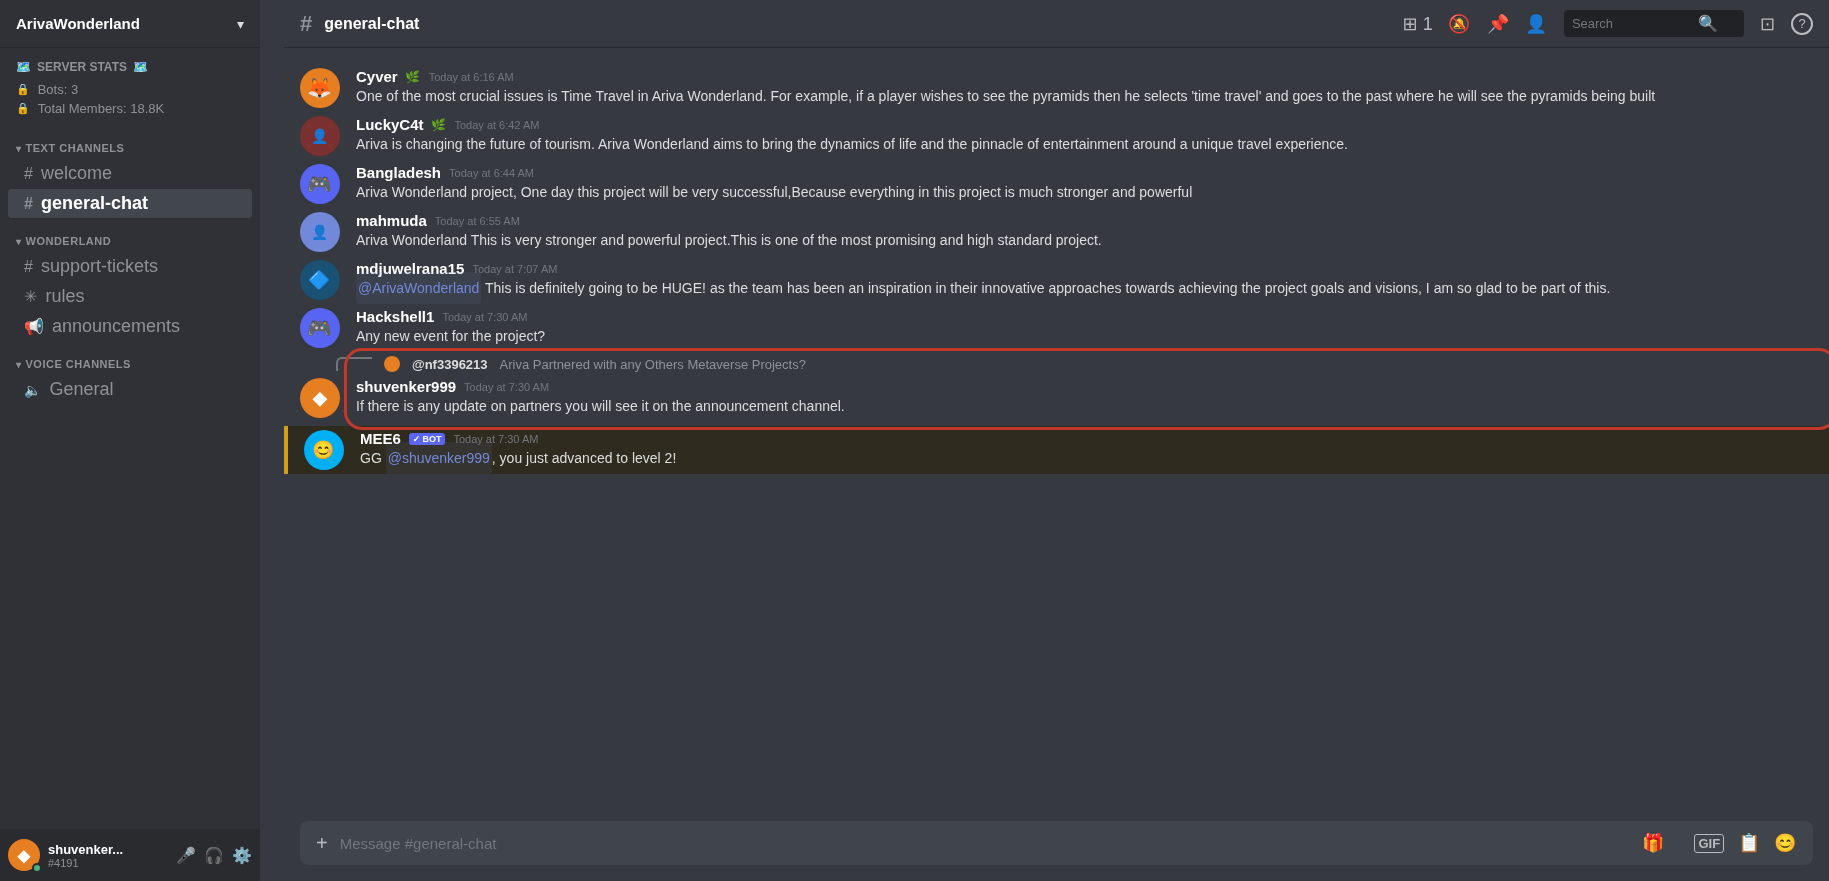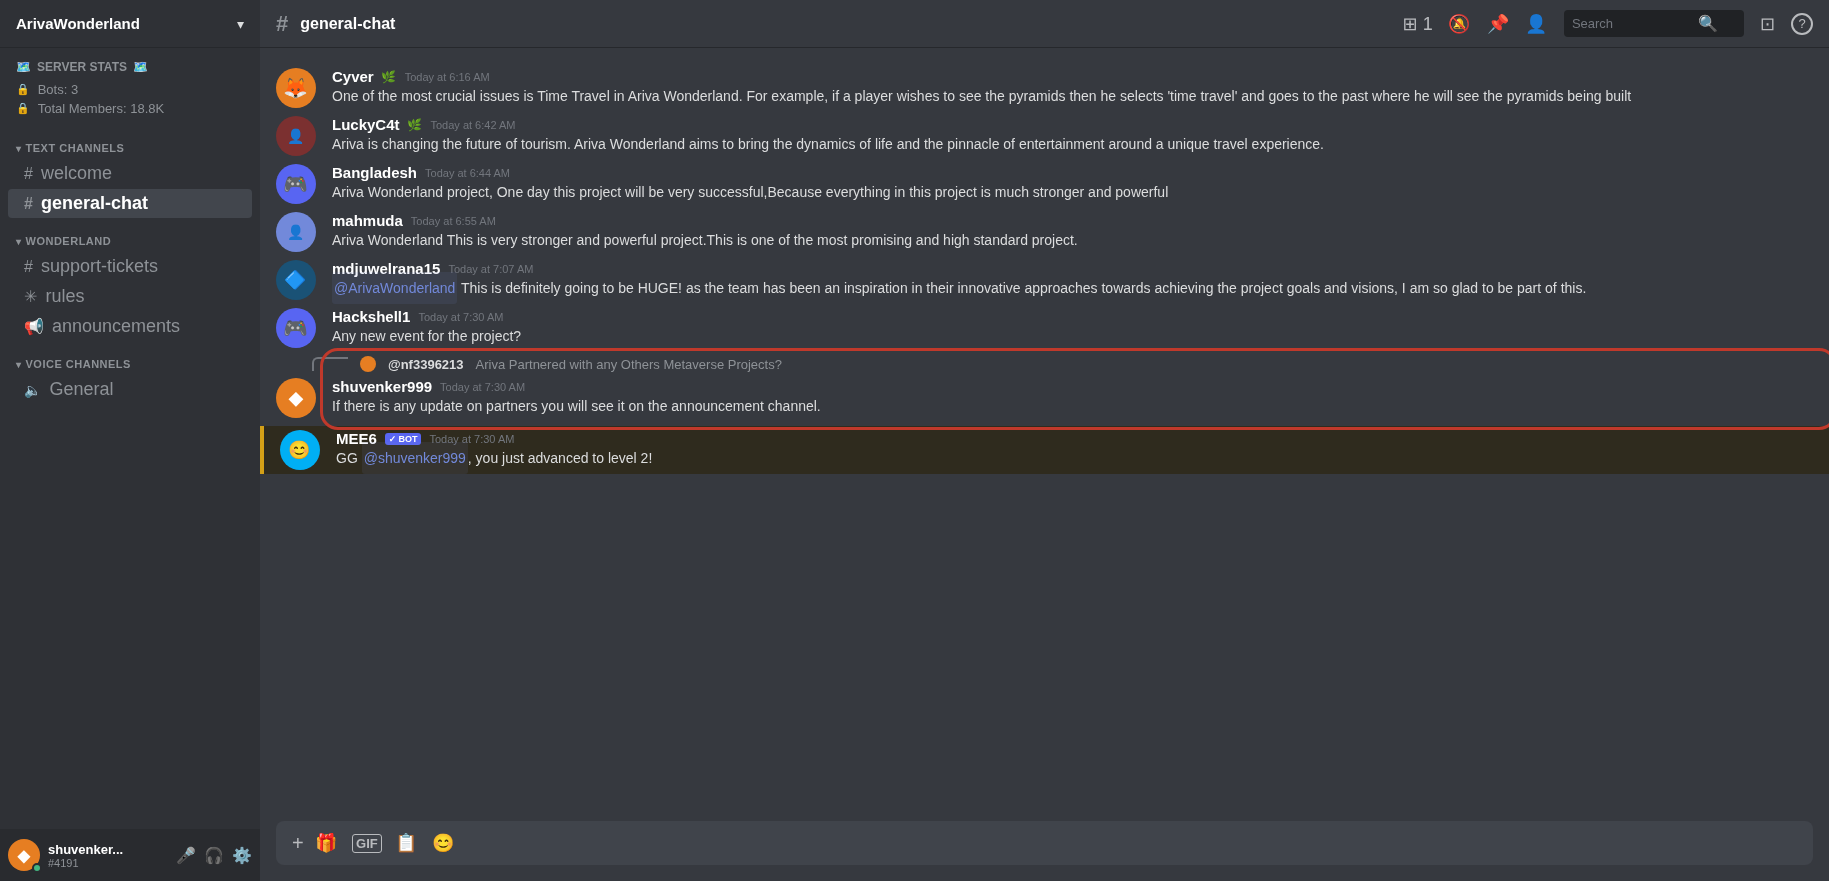--- a/index.html
+++ b/index.html
@@ -1,20 +1,20 @@
 <!DOCTYPE html>
 <html><head>
   <meta charset="utf-8">
   <style>
     * { margin: 0; padding: 0; box-sizing: border-box; }
     body { font-family: 'Segoe UI', Arial, sans-serif; background: #36393f; color: #dcddde; width: 1829px; height: 881px; overflow: hidden; display: flex; flex-direction: column; }
 
     
     .app { display: flex; flex-direction: column; height: 881px; width: 1829px; }
-    .main-row { display: flex; flex: 1; overflow: hidden; }
+    .main-row { display: flex; flex: 1; overflow: hidden; gap: 24px; }
 
     
     .sidebar { width: 260px; background: #2f3136; display: flex; flex-direction: column; flex-shrink: 0; }
     .server-header { height: 48px; background: #2f3136; border-bottom: 1px solid #26282c; display: flex; align-items: center; padding: 0 16px; cursor: pointer; }
     .server-name { font-weight: 700; font-size: 15px; color: #fff; flex: 1; }
     .server-chevron { color: #dcddde; font-size: 14px; }
 
     .sidebar-content { flex: 1; overflow-y: auto; padding-bottom: 8px; }
     .sidebar-content::-webkit-scrollbar { width: 4px; }
     .sidebar-content::-webkit-scrollbar-thumb { background: #202225; border-radius: 2px; }
@@ -313,23 +313,24 @@
                 GG <span class="mention">@shuvenker999</span>, you just advanced to level 2!
               </div>
             </div>
           </div>
 
         </div>
 
         <div class="message-input-area">
           <div class="message-input-bar">
             <span class="input-plus">+</span>
+            <input class="message-input" placeholder="Message #general-chat" style="">
             <div class="input-actions">
               <span class="input-action-icon">🎁</span>
-              <span class="input-action-icon" style="font-size:13px;font-weight:700;border:1px solid #b9bbbe;border-radius:3px;padding:1px 3px;">GIF</span>
+              <span class="input-action-icon" style="font-size:13px;font-weight:700;border:1px solid #b9bbbe;border-radius:3px;padding:1px 3px;margin-left:16px;">GIF</span>
               <span class="input-action-icon">📋</span>
               <span class="input-action-icon">😊</span>
             </div>
           </div>
         </div>
       </div>
     </div>
   </div>
 </div>
 

